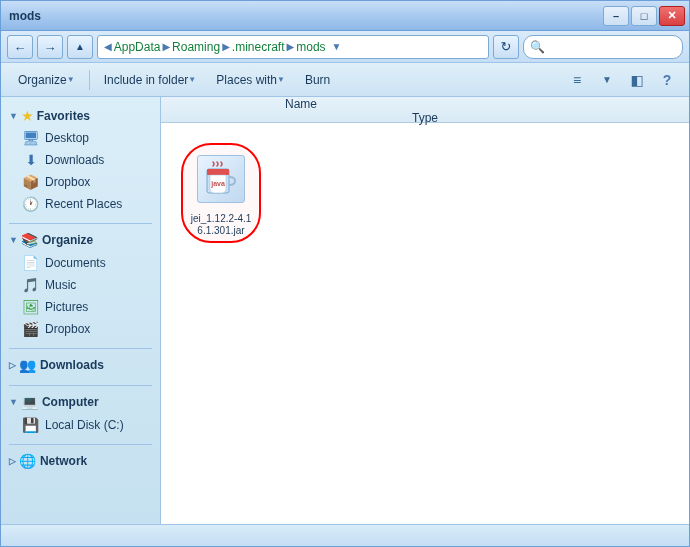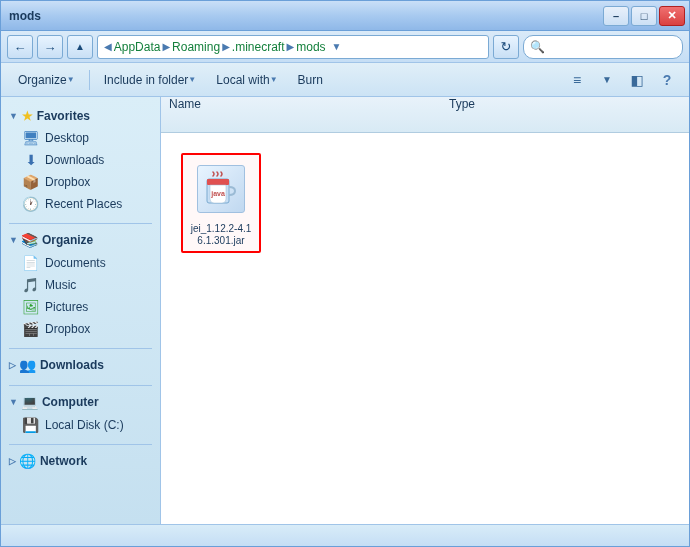--- a/index.html
+++ b/index.html
@@ -299,24 +299,26 @@
     .content-area {
       flex: 1;
       background: #fff;
       overflow: auto;
       padding: 0;
     }
 
     
     .col-headers {
       display: flex;
-      height: 36px;
+      align-items: center;
+      height: 26px;
       background: linear-gradient(to bottom, #e8f2fa, #d8eaf5);
       border-bottom: 1px solid #b0cce0;
       padding: 0 8px;
+      flex-direction: column;
     }
 
     .col-header {
       font-size: 12px;
       color: #1a3a5c;
       cursor: pointer;
     }
 
     .col-name { width: 280px; }
     .col-date { width: 180px; }
@@ -338,20 +340,21 @@
       align-items: center;
       cursor: pointer;
       padding: 4px;
       border: 2px solid transparent;
       border-radius: 2px;
     }
 
     .file-item.selected {
       border-color: #ff0000;
       background: rgba(255, 220, 220, 0.2);
+      border-radius: 30px;
     }
 
     .file-icon-area {
       width: 60px;
       height: 60px;
       display: flex;
       align-items: center;
       justify-content: center;
       position: relative;
     }
@@ -444,21 +447,21 @@
     <div class="tool-btn">
       <span>Organize</span>
       <span class="arrow">▼</span>
     </div>
     <div class="toolbar-sep"></div>
     <div class="tool-btn">
       <span>Include in folder</span>
       <span class="arrow">▼</span>
     </div>
     <div class="tool-btn">
-      <span>Local with</span>
+      <span>Places with</span>
       <span class="arrow">▼</span>
     </div>
     <div class="tool-btn">
       <span>Burn</span>
     </div>
     <div class="view-btns">
       <div class="view-btn">≡</div>
       <div class="view-btn" style="font-size:10px;">▼</div>
       <div class="view-btn">◧</div>
       <div class="view-btn" style="font-weight:bold; color:#4a7ab0;">?</div>

